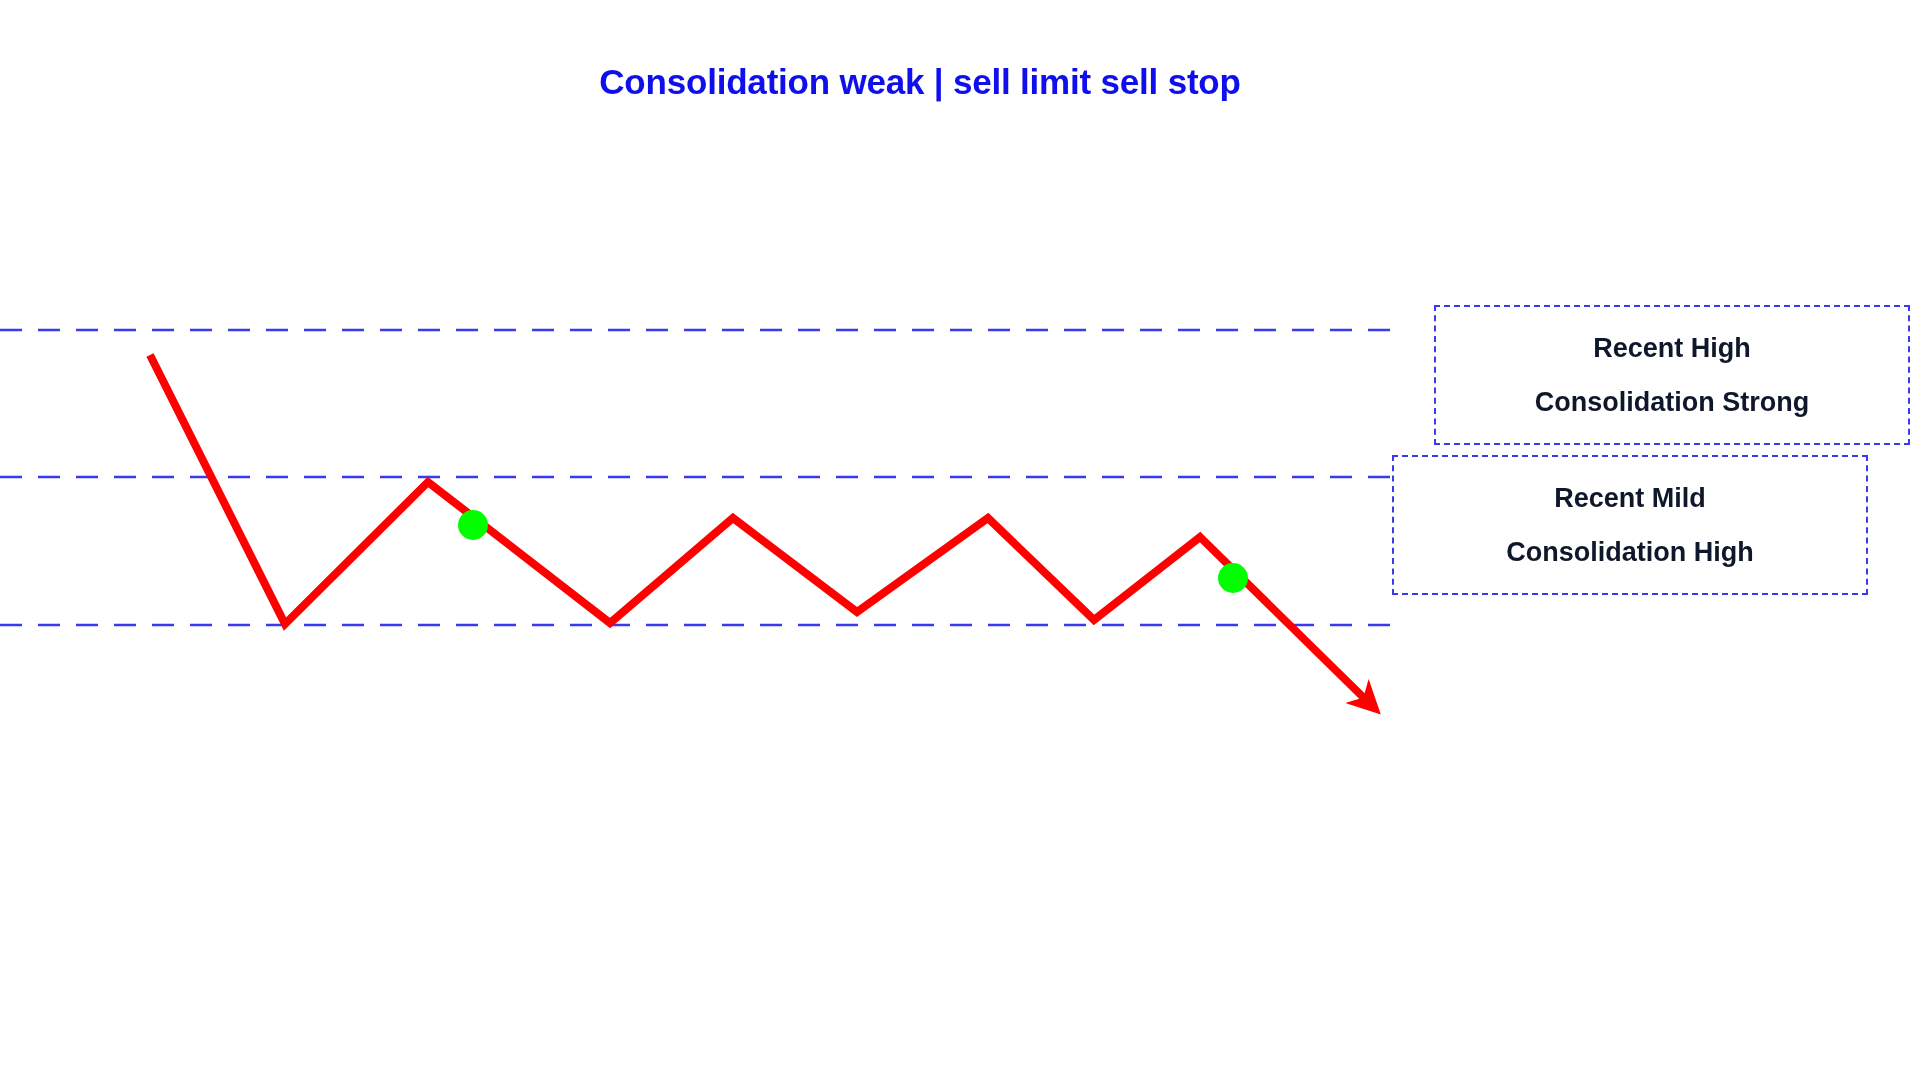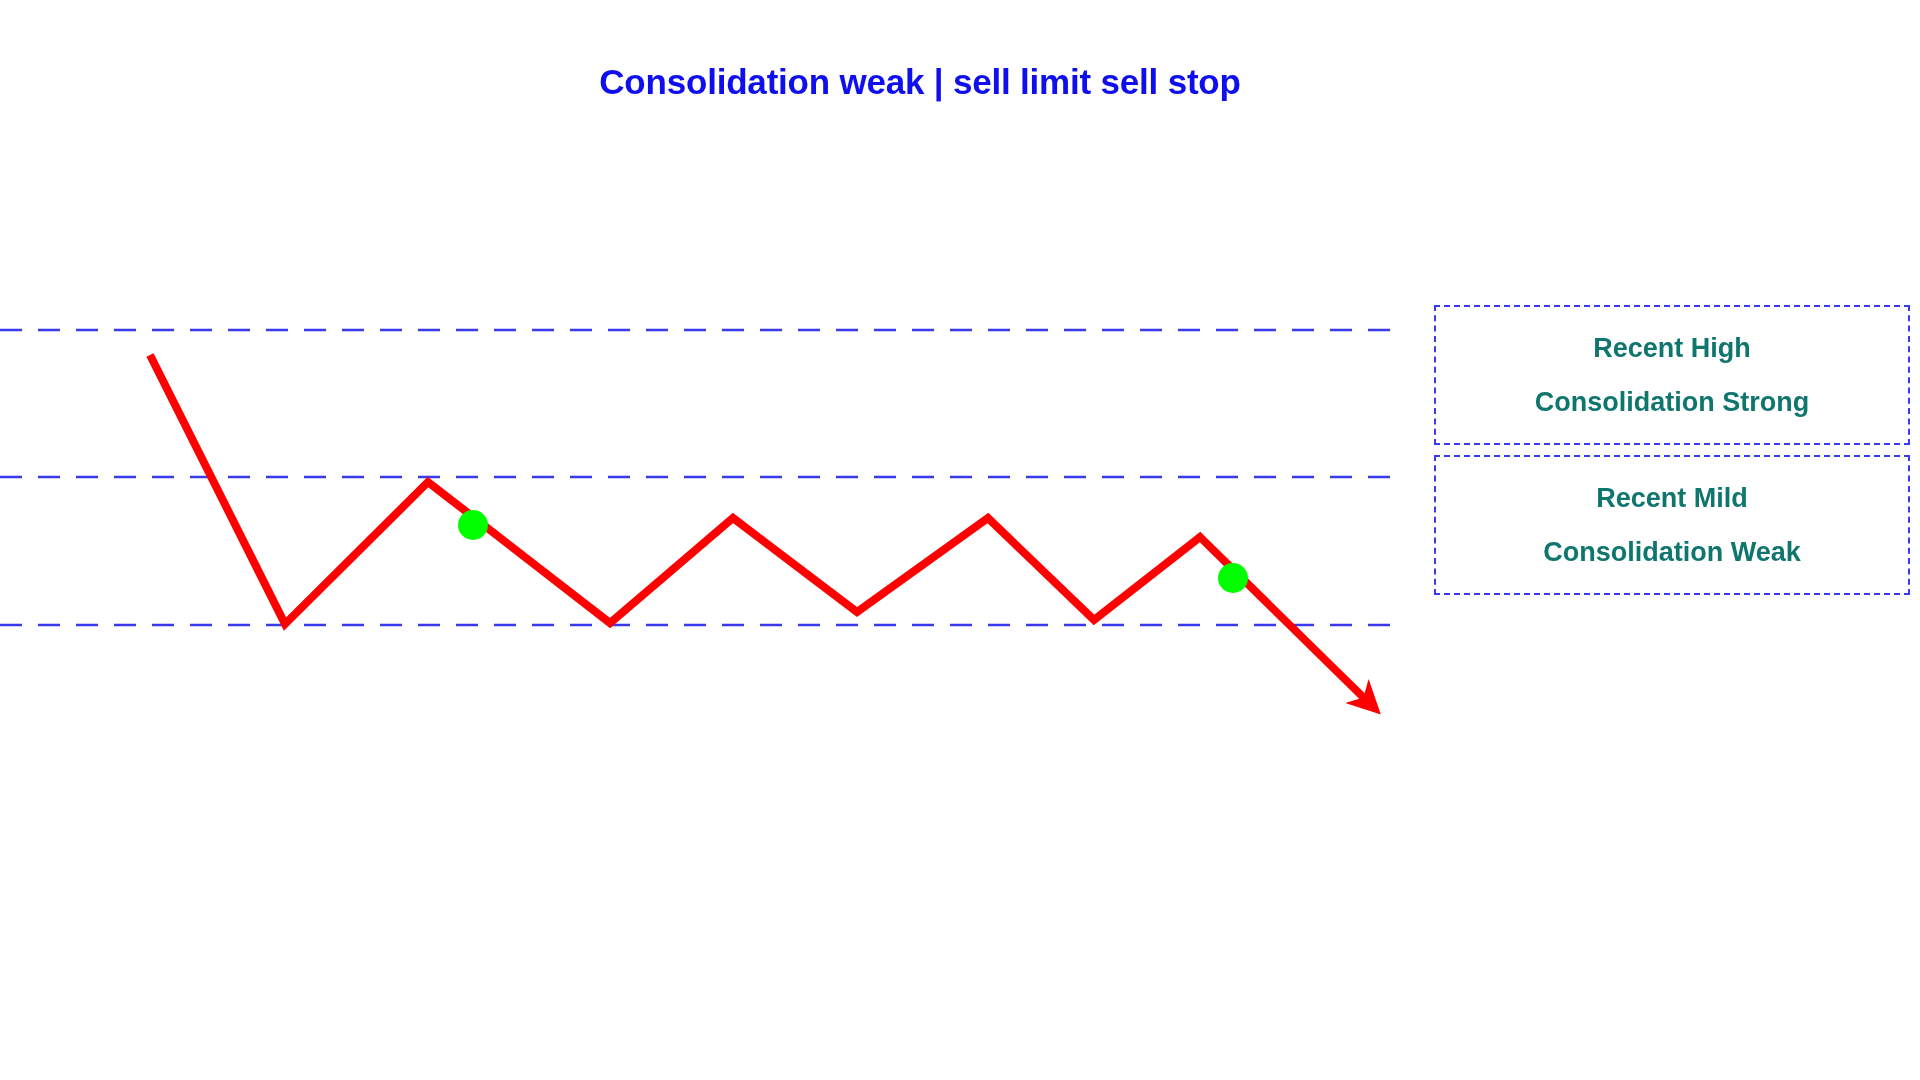--- a/index.html
+++ b/index.html
@@ -55,21 +55,21 @@
     background: transparent;
     display: flex;
     flex-direction: column;
     align-items: center;
     justify-content: center;
   }
   .legend-line {
     font-family: "Liberation Sans", sans-serif;
     font-size: 27px;
     font-weight: bold;
-    color: #0f766e;
+    color: #0f172a;
     line-height: 1.0;
     white-space: nowrap;
     text-align: center;
   }
   .legend-line.first { margin-bottom: 27px; }
 </style>
 </head>
 <body>
 
 <div id="stage">
@@ -96,19 +96,19 @@
       <circle id="marker-0" cx="473" cy="525" r="15" fill="#00ff00"></circle>
       <circle id="marker-1" cx="1233" cy="578" r="15" fill="#00ff00"></circle>
     </g>
   </svg>
 
   <div class="legend-box" style="left:1434px; top:305px; width:476px; height:140px;">
     <div class="legend-line first">Recent High</div>
     <div class="legend-line">Consolidation Strong</div>
   </div>
 
-  <div class="legend-box" style="left:1434px; top:455px; width:476px; height:140px;">
+  <div class="legend-box" style="left:1392px; top:455px; width:476px; height:140px;">
     <div class="legend-line first">Recent Mild</div>
-    <div class="legend-line">Consolidation Weak</div>
+    <div class="legend-line">Consolidation High</div>
   </div>
 
 
 </div>
 
 </body></html>

